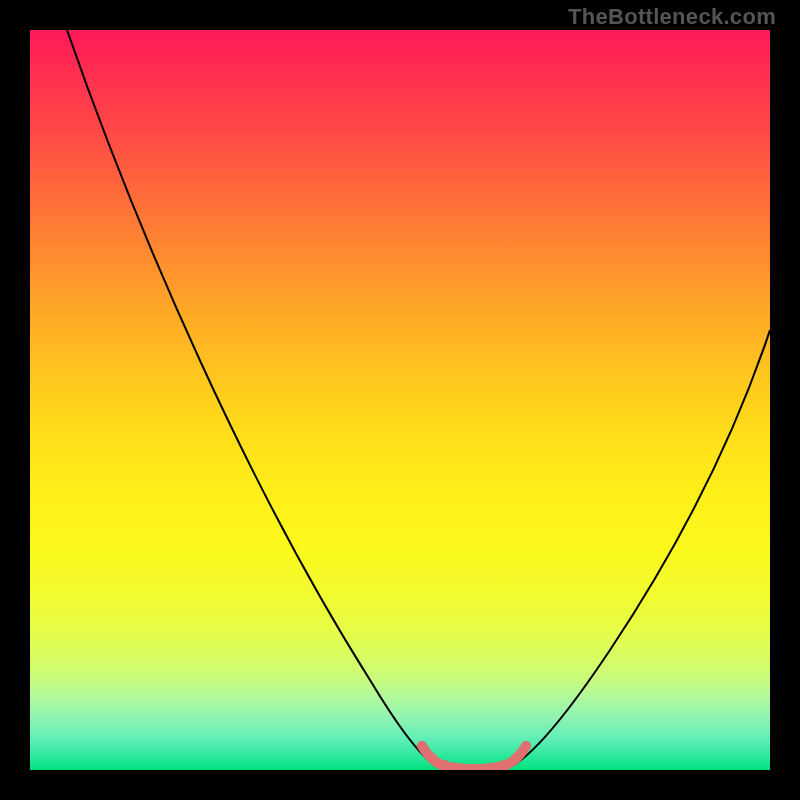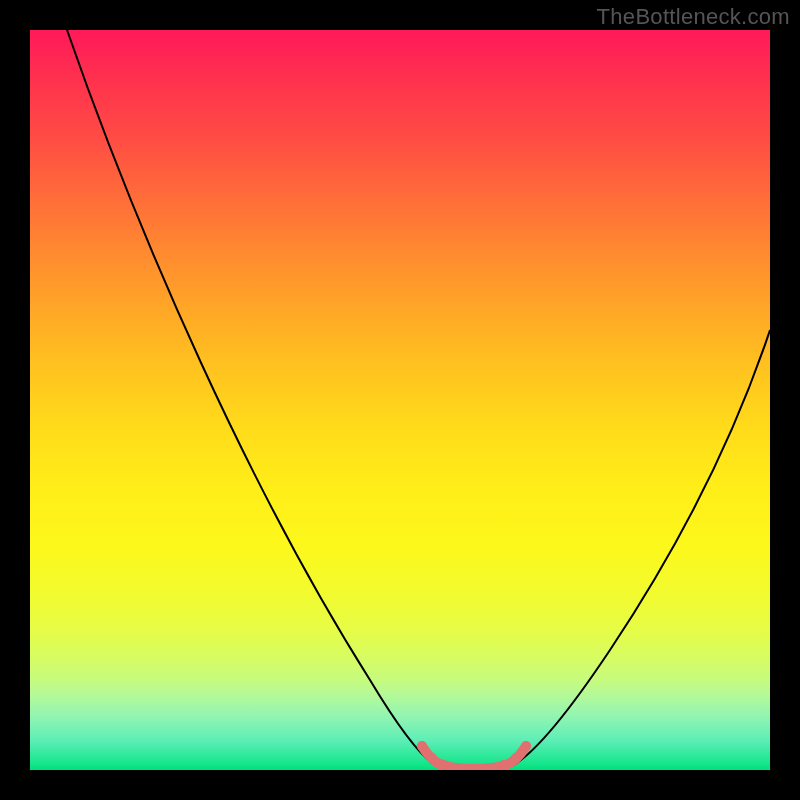--- a/index.html
+++ b/index.html
@@ -13,24 +13,24 @@
   }
   .frame {
     position: relative;
     width: 800px;
     height: 800px;
     background: #000;
   }
   .watermark {
     position: absolute;
     top: 4px;
-    right: 10px;
+    right: 24px;
     color: #555;
     font-size: 22px;
-    font-weight: 400;
+    font-weight: 700;
     letter-spacing: 0.3px;
     z-index: 10;
   }
   .plot-area {
     position: absolute;
     left: 30px;
     top: 30px;
     width: 740px;
     height: 740px;
     overflow: hidden;

